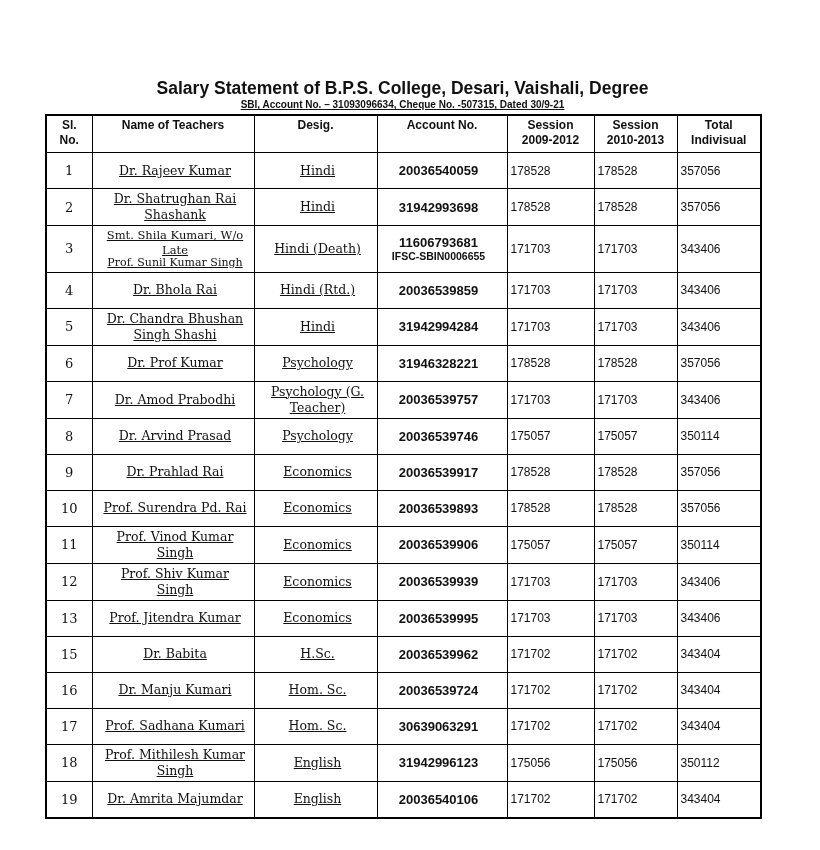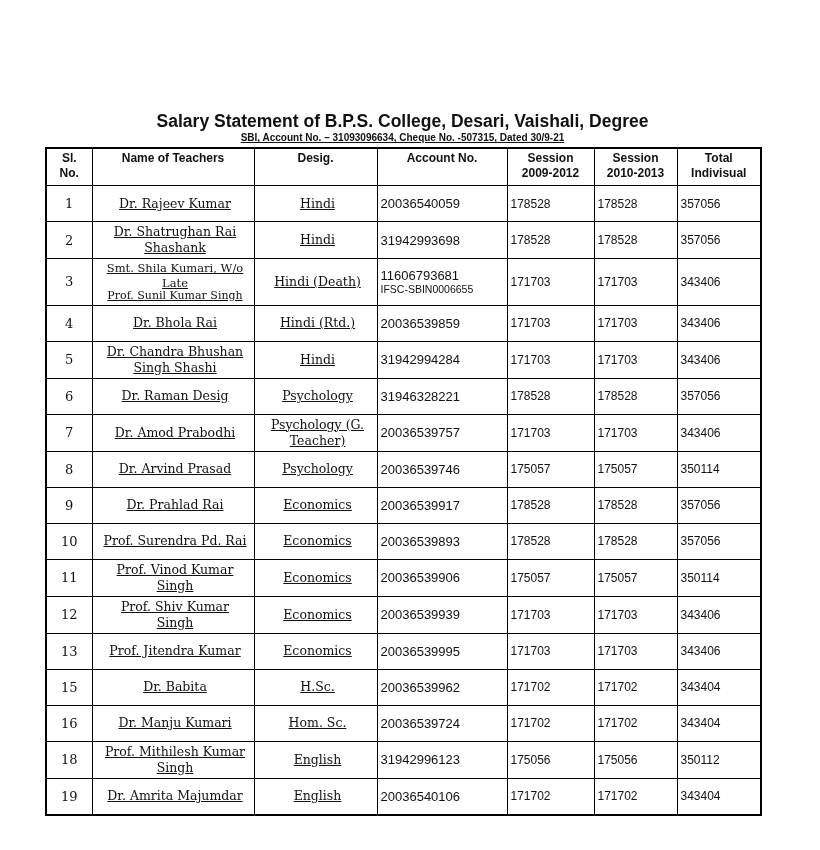--- a/index.html
+++ b/index.html
@@ -6,21 +6,21 @@
     margin: 0;
     padding: 0;
     background: #ffffff;
   }
   .page {
     position: relative;
     width: 820px;
     height: 850px;
     background: #ffffff;
     box-sizing: border-box;
-    padding-top: 111px;
+    padding-top: 78px;
     overflow: hidden;
   }
   .doc-header {
     width: 715px;
     margin-left: 45px;
     text-align: center;
   }
   .doc-title {
     font-family: "Liberation Sans", sans-serif;
     font-weight: bold;
@@ -76,24 +76,25 @@
     text-align: center;
     font-family: "DejaVu Serif", serif;
     font-size: 12.5px;
     line-height: 1.28;
     white-space: pre-line;
     padding-left: 7px;
     padding-right: 3px;
     text-decoration: underline;
   }
   td.col-account {
-    text-align: left;
+    text-align: center;
     font-family: "Liberation Sans", sans-serif;
     font-size: 13px;
     padding-right: 10px;
+    font-weight: bold;
   }
   td.col-session1, td.col-session2, td.col-total {
     font-family: "Liberation Sans", sans-serif;
     font-size: 12px;
   }
   td .cell-note {
     display: block;
     font-size: 10.5px;
     line-height: 1.15;
   }
@@ -191,21 +192,21 @@
           <td class="col-name">Dr. Chandra Bhushan
 Singh Shashi</td>
           <td class="col-desig">Hindi</td>
           <td class="col-account">31942994284</td>
           <td class="col-session1">171703</td>
           <td class="col-session2">171703</td>
           <td class="col-total">343406</td>
         </tr>
         <tr>
           <td class="col-sl">6</td>
-          <td class="col-name">Dr. Raman Desig</td>
+          <td class="col-name">Dr. Prof Kumar</td>
           <td class="col-desig">Psychology</td>
           <td class="col-account">31946328221</td>
           <td class="col-session1">178528</td>
           <td class="col-session2">178528</td>
           <td class="col-total">357056</td>
         </tr>
         <tr>
           <td class="col-sl">7</td>
           <td class="col-name">Dr. Amod Prabodhi</td>
           <td class="col-desig">Psychology (G.
@@ -278,20 +279,29 @@
           <td class="col-account">20036539962</td>
           <td class="col-session1">171702</td>
           <td class="col-session2">171702</td>
           <td class="col-total">343404</td>
         </tr>
         <tr>
           <td class="col-sl">16</td>
           <td class="col-name">Dr. Manju Kumari</td>
           <td class="col-desig">Hom. Sc.</td>
           <td class="col-account">20036539724</td>
+          <td class="col-session1">171702</td>
+          <td class="col-session2">171702</td>
+          <td class="col-total">343404</td>
+        </tr>
+        <tr>
+          <td class="col-sl">17</td>
+          <td class="col-name">Prof. Sadhana Kumari</td>
+          <td class="col-desig">Hom. Sc.</td>
+          <td class="col-account">30639063291</td>
           <td class="col-session1">171702</td>
           <td class="col-session2">171702</td>
           <td class="col-total">343404</td>
         </tr>
         <tr>
           <td class="col-sl">18</td>
           <td class="col-name">Prof. Mithilesh Kumar
 Singh</td>
           <td class="col-desig">English</td>
           <td class="col-account">31942996123</td>

